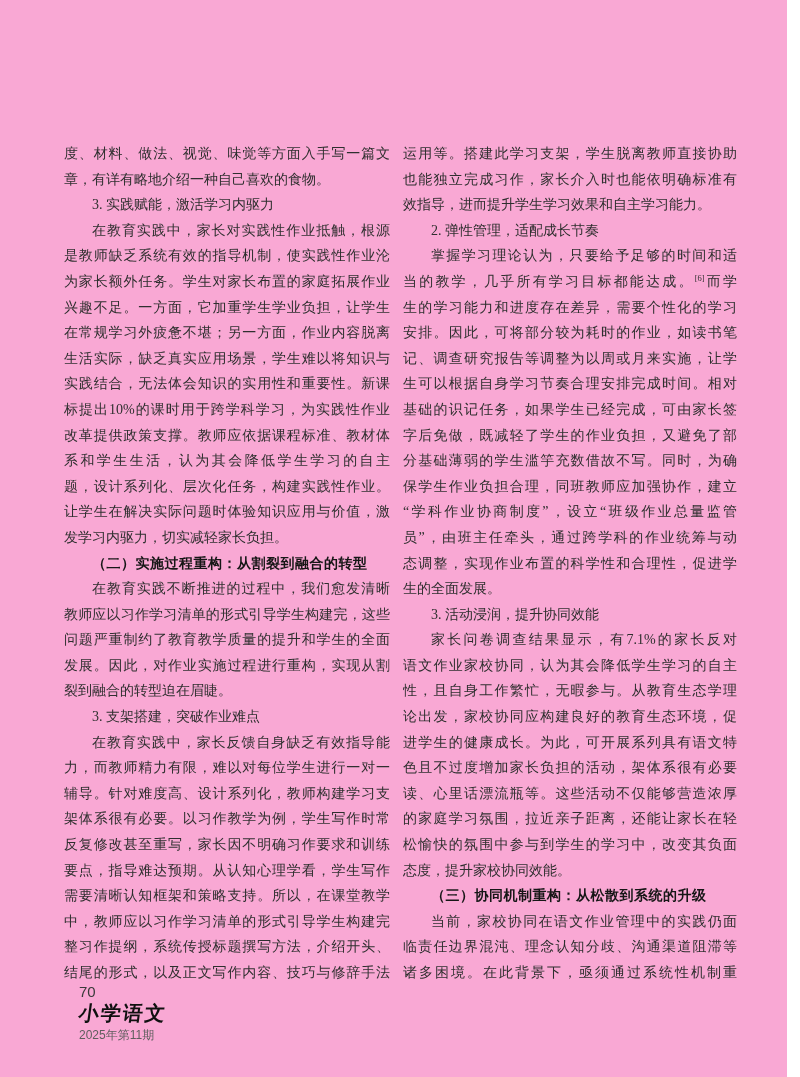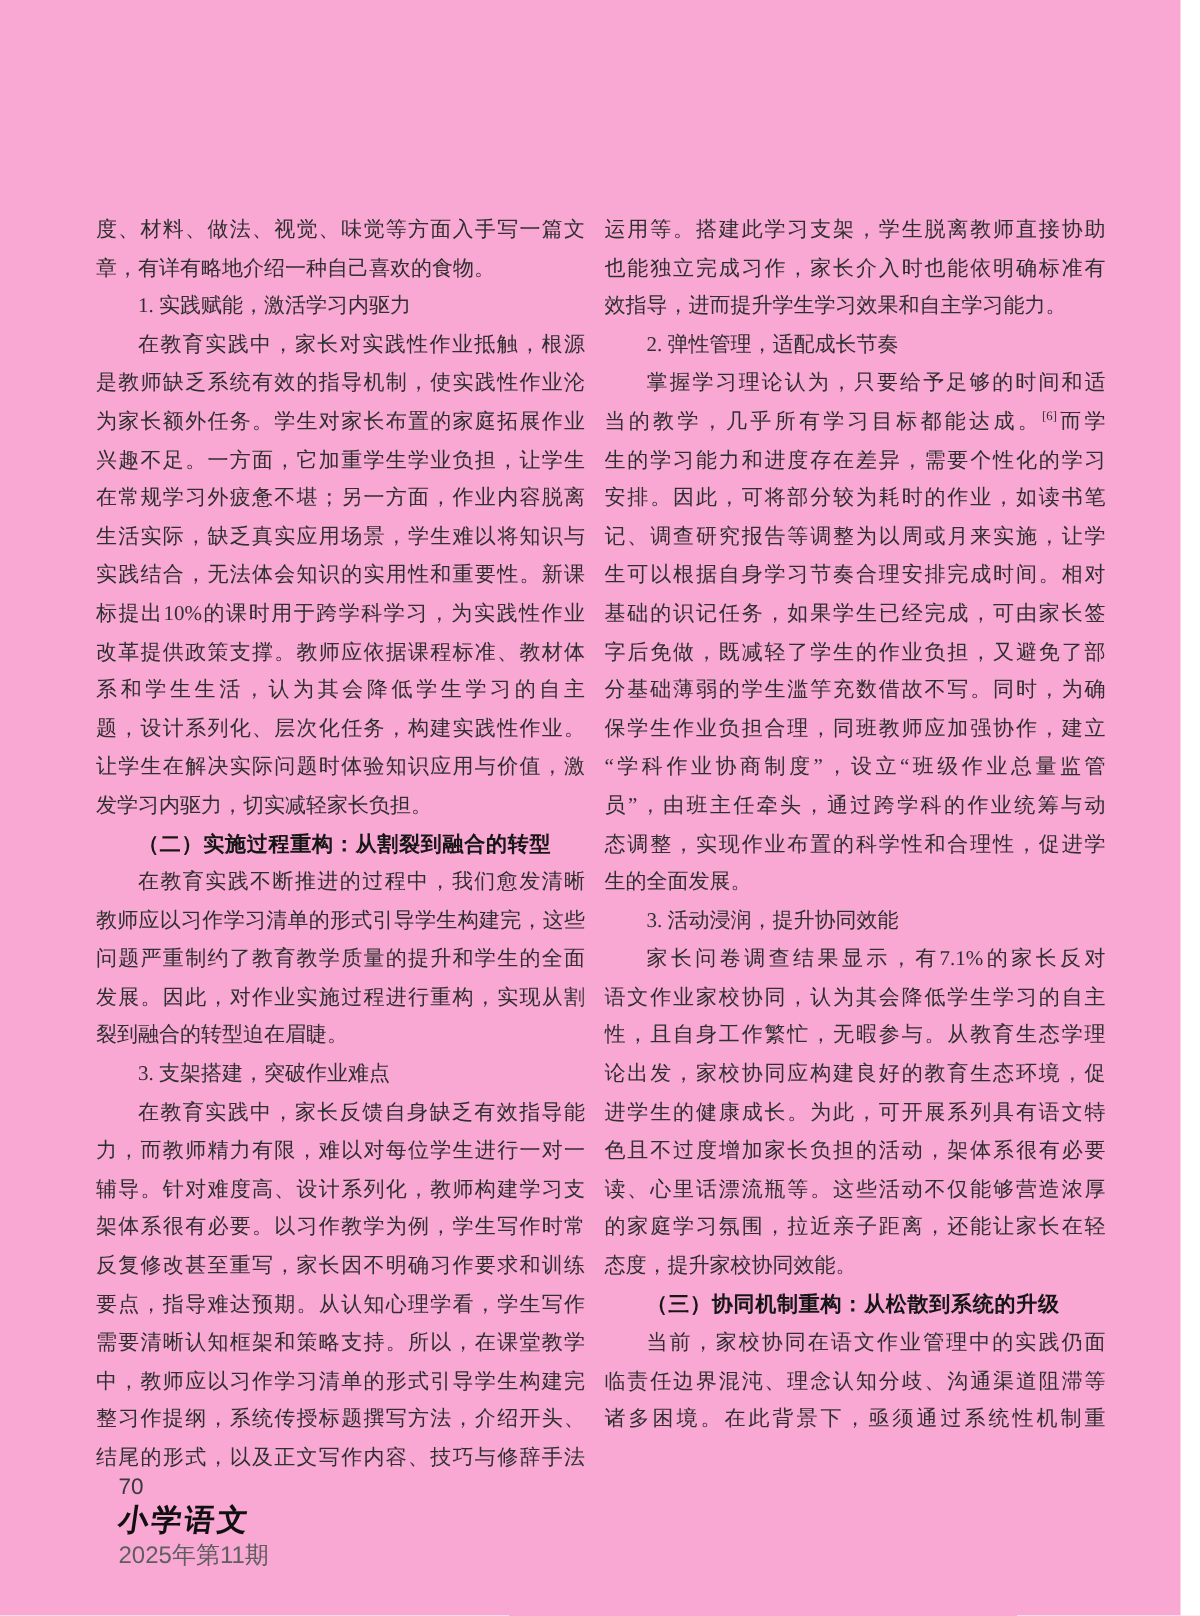--- a/index.html
+++ b/index.html
@@ -62,33 +62,33 @@
     margin-left: 15px;
     font-size: 20px;
     font-weight: 900;
     color: #101010;
     transform: skewX(-8deg);
     letter-spacing: 2px;
     font-family: "Liberation Serif", "DejaVu Serif", serif;
   }
   .issue {
     margin-left: 14px;
-    font-size: 16px;
+    font-size: 12px;
     color: #5e5e5e;
     font-family: "Liberation Sans", "DejaVu Sans", sans-serif;
   }
 </style>
 </head>
 <body>
 
 <div class="page">
   <div class="col col-left">
       <div class="line full">度、材料、做法、视觉、味觉等方面入手写一篇文</div>
       <div class="line end">章，有详有略地介绍一种自己喜欢的食物。</div>
-      <div class="line indent end">1. 实践赋能，激活学习内驱力</div>
+      <div class="line indent end">3. 实践赋能，激活学习内驱力</div>
       <div class="line indent full">在教育实践中，家长对实践性作业抵触，根源</div>
       <div class="line full">是教师缺乏系统有效的指导机制，使实践性作业沦</div>
       <div class="line full">为家长额外任务。学生对家长布置的家庭拓展作业</div>
       <div class="line full">兴趣不足。一方面，它加重学生学业负担，让学生</div>
       <div class="line full">在常规学习外疲惫不堪；另一方面，作业内容脱离</div>
       <div class="line full">生活实际，缺乏真实应用场景，学生难以将知识与</div>
       <div class="line full">实践结合，无法体会知识的实用性和重要性。新课</div>
       <div class="line full">标提出10%的课时用于跨学科学习，为实践性作业</div>
       <div class="line full">改革提供政策支撑。教师应依据课程标准、教材体</div>
       <div class="line full">系和学生生活，认为其会降低学生学习的自主</div>
@@ -134,20 +134,21 @@
       <div class="line end">生的全面发展。</div>
       <div class="line indent end">3. 活动浸润，提升协同效能</div>
       <div class="line indent full">家长问卷调查结果显示，有7.1%的家长反对</div>
       <div class="line full">语文作业家校协同，认为其会降低学生学习的自主</div>
       <div class="line full">性，且自身工作繁忙，无暇参与。从教育生态学理</div>
       <div class="line full">论出发，家校协同应构建良好的教育生态环境，促</div>
       <div class="line full">进学生的健康成长。为此，可开展系列具有语文特</div>
       <div class="line full">色且不过度增加家长负担的活动，架体系很有必要</div>
       <div class="line full">读、心里话漂流瓶等。这些活动不仅能够营造浓厚</div>
       <div class="line full">的家庭学习氛围，拉近亲子距离，还能让家长在轻</div>
+      <div class="line full">松愉快的氛围中参与到学生的学习中，改变其负面</div>
       <div class="line end">态度，提升家校协同效能。</div>
       <div class="line h2 indent end">（三）协同机制重构：从松散到系统的升级</div>
       <div class="line indent full">当前，家校协同在语文作业管理中的实践仍面</div>
       <div class="line full">临责任边界混沌、理念认知分歧、沟通渠道阻滞等</div>
       <div class="line full">诸多困境。在此背景下，亟须通过系统性机制重</div>
     </div>
   <div class="footer">
     <span class="pagenum">70</span>
     <span class="journal">小学语文</span>
     <span class="issue">2025年第11期</span>

